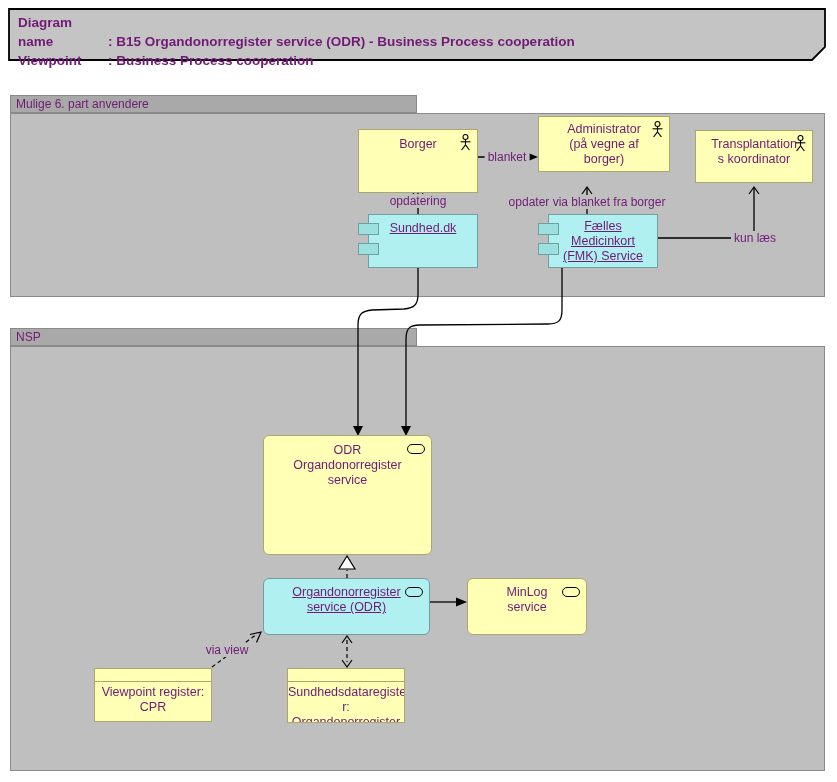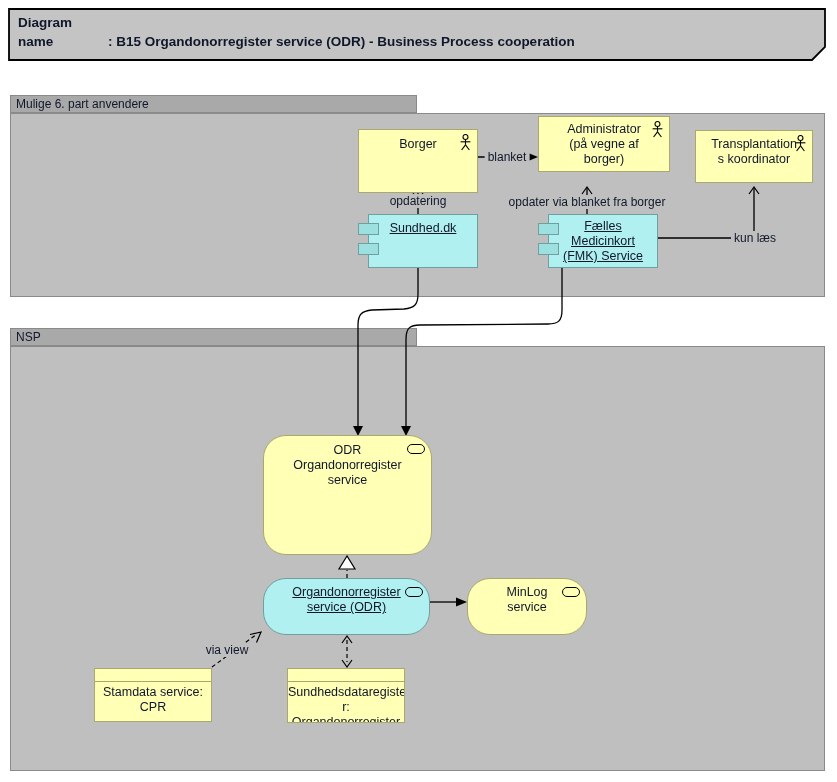--- a/index.html
+++ b/index.html
@@ -1,33 +1,33 @@
 <!DOCTYPE html>
 <html style="--business-yellow: #FFFFB5; --business-border: #A9A96E; --app-cyan: #B0F0F0; --app-cyan-tab: #9CE0E0; --app-border: #6F9F9F; --group-tab: #A9A9A9; --group-body: #BFBFBF; --note-bg: #C4C4C4; --line: #000000;"><head>
 <meta charset="utf-8">
 <style>
   html,body{margin:0;padding:0;background:#ffffff;}
   .canvas{position:relative;width:837px;height:782px;background:#ffffff;
-          font-family:"Liberation Sans",sans-serif;color:#0f172a;overflow:hidden;}
+          font-family:"Liberation Sans",sans-serif;color:#701a75;overflow:hidden;}
 
   
   .note-text{position:absolute;left:18px;top:13px;font-weight:bold;font-size:13.5px;line-height:19px;}
   .note-text .tlab{display:inline-block;width:90px;}
 
   
   .group-tab{position:absolute;background:var(--group-tab);border:1px solid #8a8a8a;
              box-sizing:border-box;font-size:12px;line-height:15px;padding:1px 0 0 5px;}
   .group-body{position:absolute;background:var(--group-body);border:1px solid #8a8a8a;box-sizing:border-box;}
 
   
   .node{position:absolute;box-sizing:border-box;text-align:center;font-size:12.5px;line-height:15px;}
   .node .lbl{display:block;white-space:pre-line;}
   .business{background:var(--business-yellow);border:1.2px solid var(--business-border);}
   .app{background:var(--app-cyan);border:1.2px solid var(--app-border);text-decoration:underline;}
-  .rounded{border-radius:23px;}
+  .rounded{border-radius:6px;}
   .clip{overflow:hidden;}
 
   .actor-ico{position:absolute;top:4px;right:5px;}
   .pill-ico{position:absolute;top:8px;right:6px;width:18px;height:10px;
             border:1.3px solid #000;border-radius:6px;box-sizing:border-box;}
   .ctab{position:absolute;left:-11px;width:21px;height:12px;background:var(--app-cyan-tab);
         border:1px solid var(--app-border);box-sizing:border-box;}
   .band{position:absolute;left:0;top:0;right:0;height:12px;border-bottom:1px solid var(--business-border);}
 
   
@@ -46,20 +46,23 @@
 <body>
 
 <div class="canvas">
 
   <svg width="820" height="54" style="position:absolute;left:8px;top:8px">
     <polygon points="1,1 817,1 817,39 804,52 1,52" fill="var(--note-bg)" stroke="#000" stroke-width="1.8"></polygon>
   </svg>
   <div class="note-text">
     <div>
       <span class="tlab">Diagram name</span><span>: B15 Organdonorregister service (ODR) - Business Process cooperation</span>
+    </div>
+    <div>
+      <span class="tlab">Viewpoint</span><span>: Business Process cooperation</span>
     </div>
   </div>
 
   <div class="group-tab" style="left:10px;top:95px;width:407px;height:18px">
     <span>Mulige 6. part anvendere</span>
   </div>
   <div class="group-body" style="left:10px;top:113px;width:815px;height:184px"></div>
 
   <div class="group-tab" style="left:10px;top:328px;width:407px;height:18px">
     <span>NSP</span>
@@ -190,21 +193,21 @@
   </div>
 
   <div class="node business rounded" style="left:467px;top:578px;width:120px;height:57px">
     <span class="lbl" style="padding-top:6px">MinLog
 service</span>
     <div class="pill-ico"></div>
   </div>
 
   <div class="node business clip" style="left:94px;top:668px;width:118px;height:54px">
     <div class="band"></div>
-    <span class="lbl" style="padding-top:16px">Stamdata service:
+    <span class="lbl" style="padding-top:16px">Viewpoint register:
 CPR</span>
   </div>
 
   <div class="node business clip" style="left:287px;top:668px;width:118px;height:55px">
     <div class="band"></div>
     <span class="lbl" style="padding-top:16px">Sundhedsdataregiste
 r:
 Organdonorregister</span>
   </div>
 

